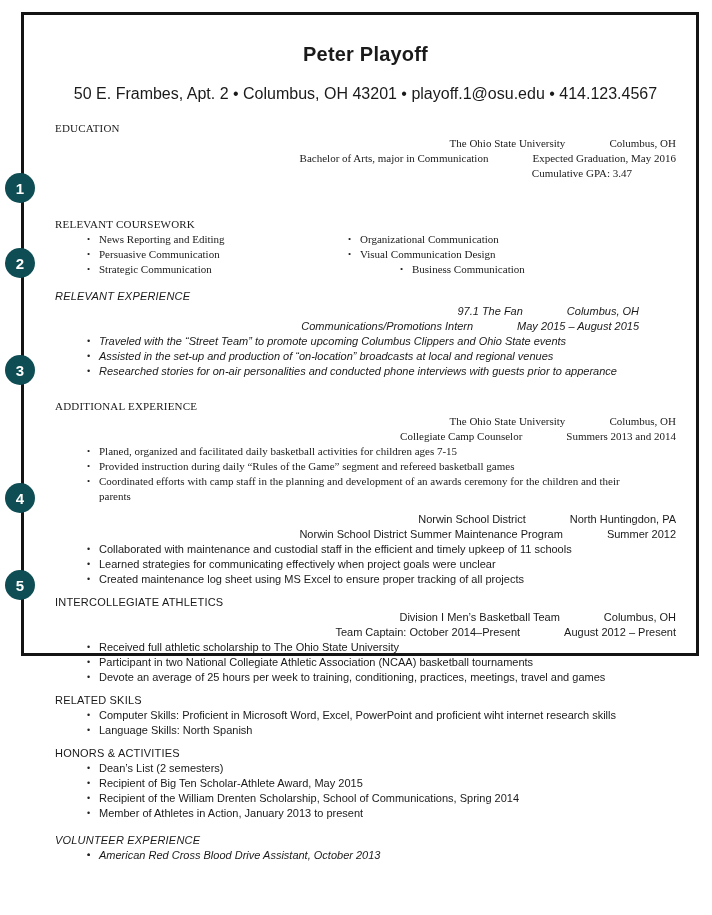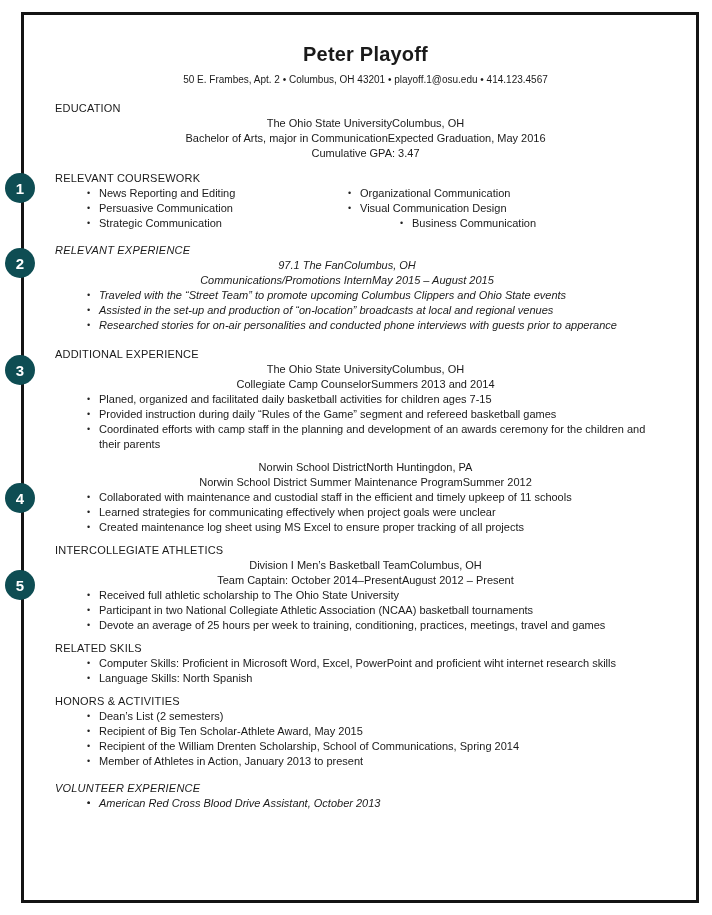--- a/index.html
+++ b/index.html
@@ -5,31 +5,31 @@
   :root { --accent:#0e4d53; --ink:#1a1a1a; --border:#141414; }
   html,body { margin:0; padding:0; }
   body {
     width:712px; height:915px; position:relative; background:#ffffff;
     font-family:"Liberation Sans","DejaVu Sans",sans-serif;
     color:var(--ink); font-size:11px; line-height:15px;
     -webkit-font-smoothing:antialiased;
   }
   .paper {
     box-sizing:border-box; position:absolute; left:21px; top:12px;
-    width:678px; height:891px; border:3px solid var(--border);
+    width:678px; height:644px; border:3px solid var(--border);
     padding:28px 20px 0 31px; background:#fff;
   }
   .name { text-align:center; font-size:20px; font-weight:bold; line-height:22px; letter-spacing:0.2px; }
-  .contact { text-align:center; font-size:10px; margin-top:7px; }
-  .row { display:flex; justify-content:center; }
+  .contact { text-align:center; font-size:16px; margin-top:21px; }
+  .row { display:flex; justify-content:flex-end;gap:44px; }
   .row .r { text-align:right; white-space:nowrap; }
   .inset-right .r { padding-right:37px; }
   .heading { letter-spacing:0.2px; }
   .sec { margin-top:13px; }
-  .mt16 { margin-top:14px; } .mt22 { margin-top:10px; } .mt12 { margin-top:12px;font-style:italic; }
+  .mt16 { margin-top:20px;font-family:Liberation Serif, serif; } .mt22 { margin-top:36px;font-family:Liberation Serif, serif; } .mt12 { margin-top:12px;font-style:italic; }
   .mt14 { margin-top:8px; } .mt11 { margin-top:8px; }
   .b { position:relative; padding-left:44px; }
   .b .dot { position:absolute; left:32px; top:0; font-size:9px; color:#222; }
   .wrap555 { max-width:555px; }
   .wrap545 { max-width:545px; }
   .cw-cols { display:flex; }
   .cw-col1 { width:292px; }
   .cw-col2 { flex:1; }
   .cw-col2 .b { padding-left:13px; }
   .cw-col2 .b .dot { left:1px; }

